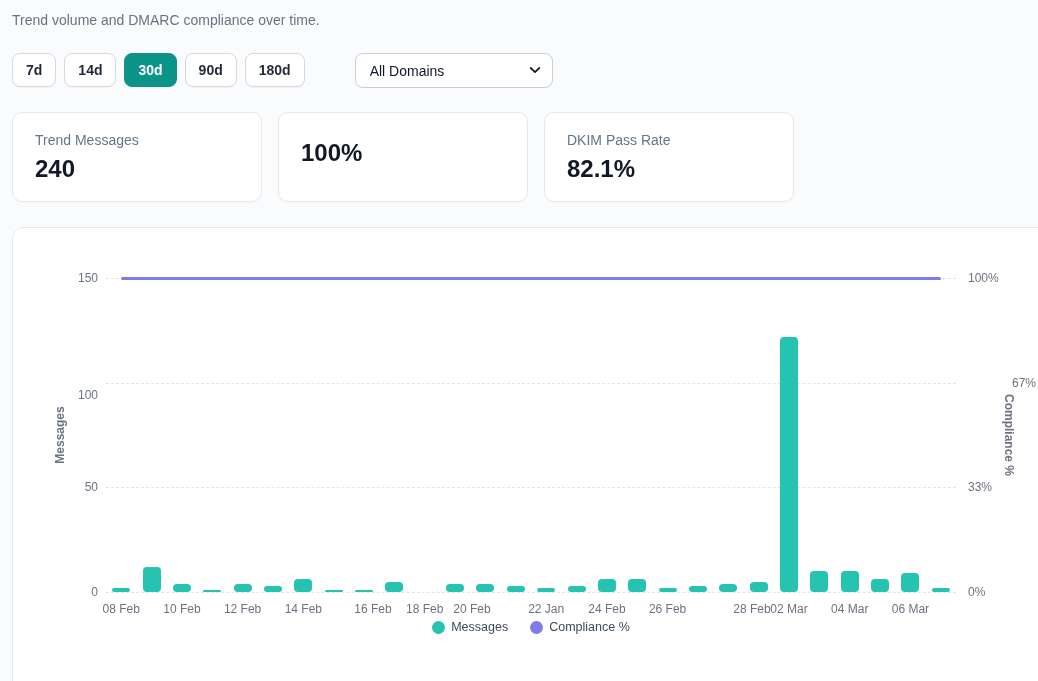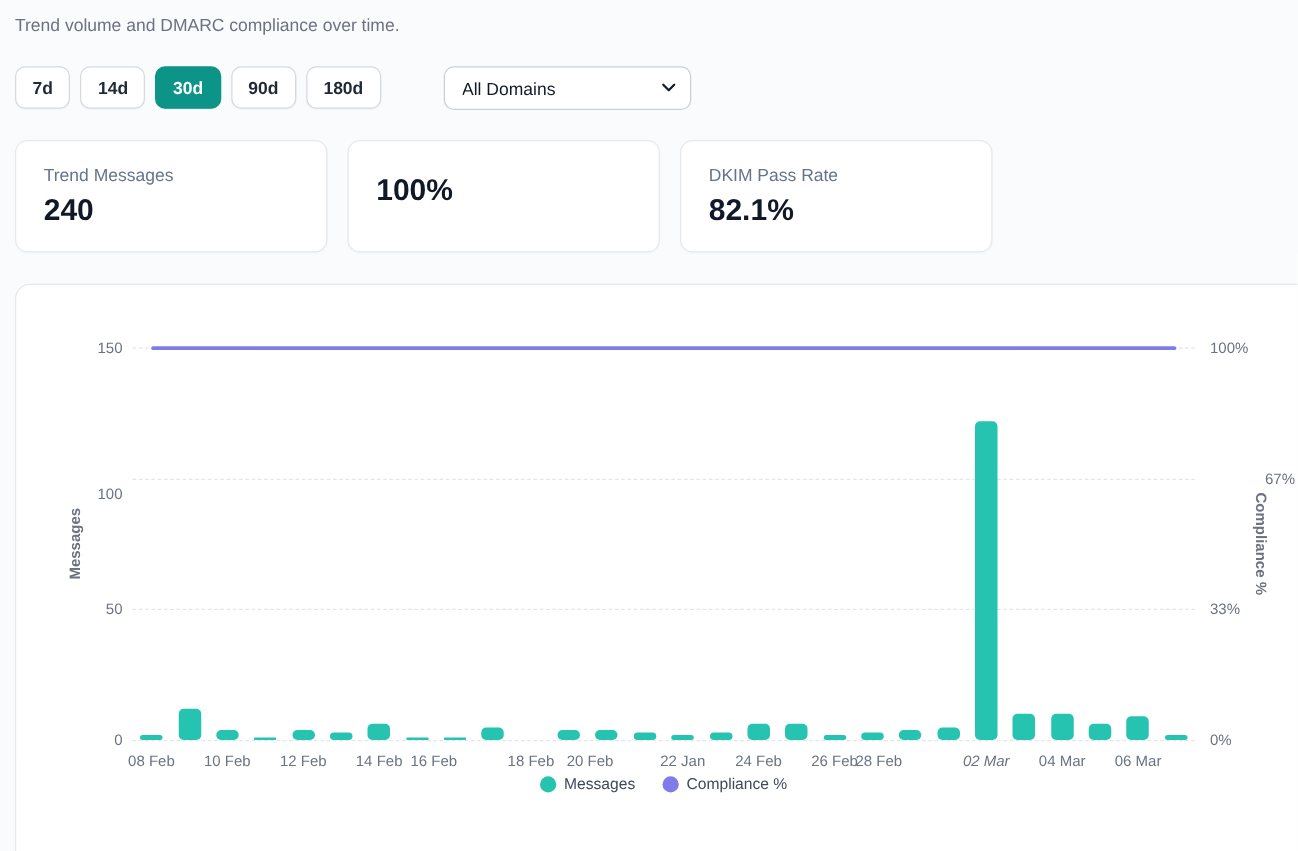--- a/index.html
+++ b/index.html
@@ -169,28 +169,28 @@
         <div class="ytick-r" style="left: 955px; top: 357px;">0%</div>
         <div class="ytick-r" style="left: 955px; top: 252.333px;">33%</div>
         <div class="ytick-r" style="left: 979px; top: 147.667px; margin-left: 20px;">67%</div>
         <div class="ytick-r" style="left: 955px; top: 43px;">100%</div>
       </div>
     <div id="xticks">
         <div class="xtick" style="left: 77.1786px; top: 374px;">08 Feb</div>
         <div class="xtick" style="left: 137.893px; top: 374px;">10 Feb</div>
         <div class="xtick" style="left: 198.607px; top: 374px;">12 Feb</div>
         <div class="xtick" style="left: 259.321px; top: 374px;">14 Feb</div>
-        <div class="xtick" style="left: 303px; top: 374px;">16 Feb</div>
+        <div class="xtick" style="left: 329px; top: 374px;">16 Feb</div>
         <div class="xtick" style="left: 380.75px; top: 374px;">18 Feb</div>
         <div class="xtick" style="left: 428px; top: 374px;">20 Feb</div>
         <div class="xtick" style="left: 502.179px; top: 374px;">22 Jan</div>
         <div class="xtick" style="left: 562.893px; top: 374px;">24 Feb</div>
         <div class="xtick" style="left: 623.607px; top: 374px;">26 Feb</div>
-        <div class="xtick" style="left: 659px; top: 374px;">28 Feb</div>
-        <div class="xtick" style="left: 745.036px; top: 374px; font-style: italic;">02 Mar</div>
+        <div class="xtick" style="left: 708px; top: 374px;">28 Feb</div>
+        <div class="xtick" style="left: 745.036px; top: 374px;">02 Mar</div>
         <div class="xtick" style="left: 805.75px; top: 374px;">04 Mar</div>
         <div class="xtick" style="left: 866.464px; top: 374px;">06 Mar</div>
       </div>
 
     <div class="legend">
       <div class="legend-item">
         <span class="legend-dot" id="legend-dot-0" style="background: rgb(39, 195, 177);"></span>
         <span>Messages</span>
       </div>
       <div class="legend-item">

